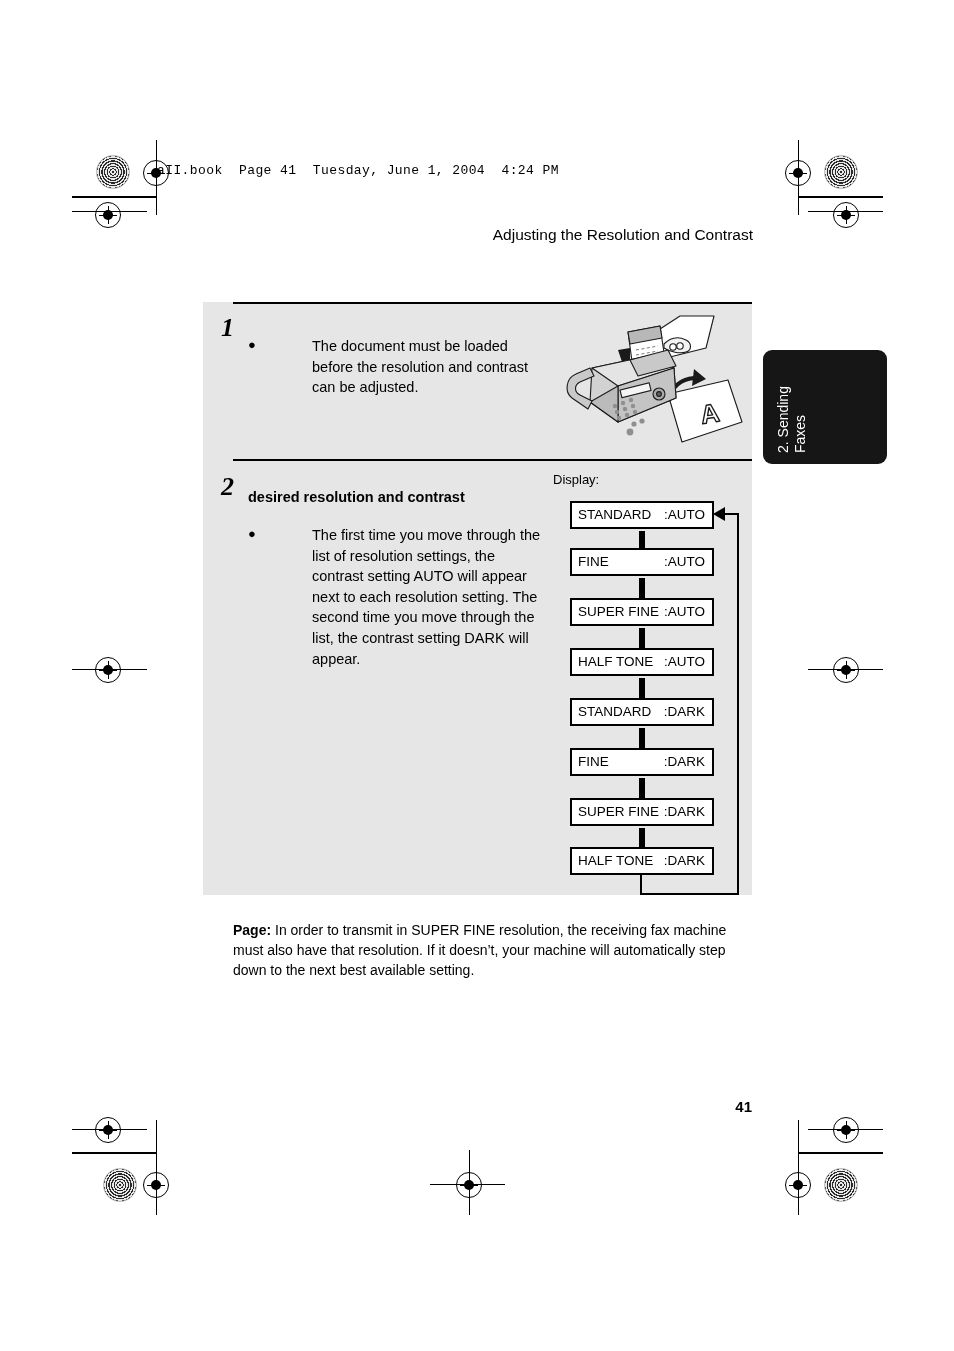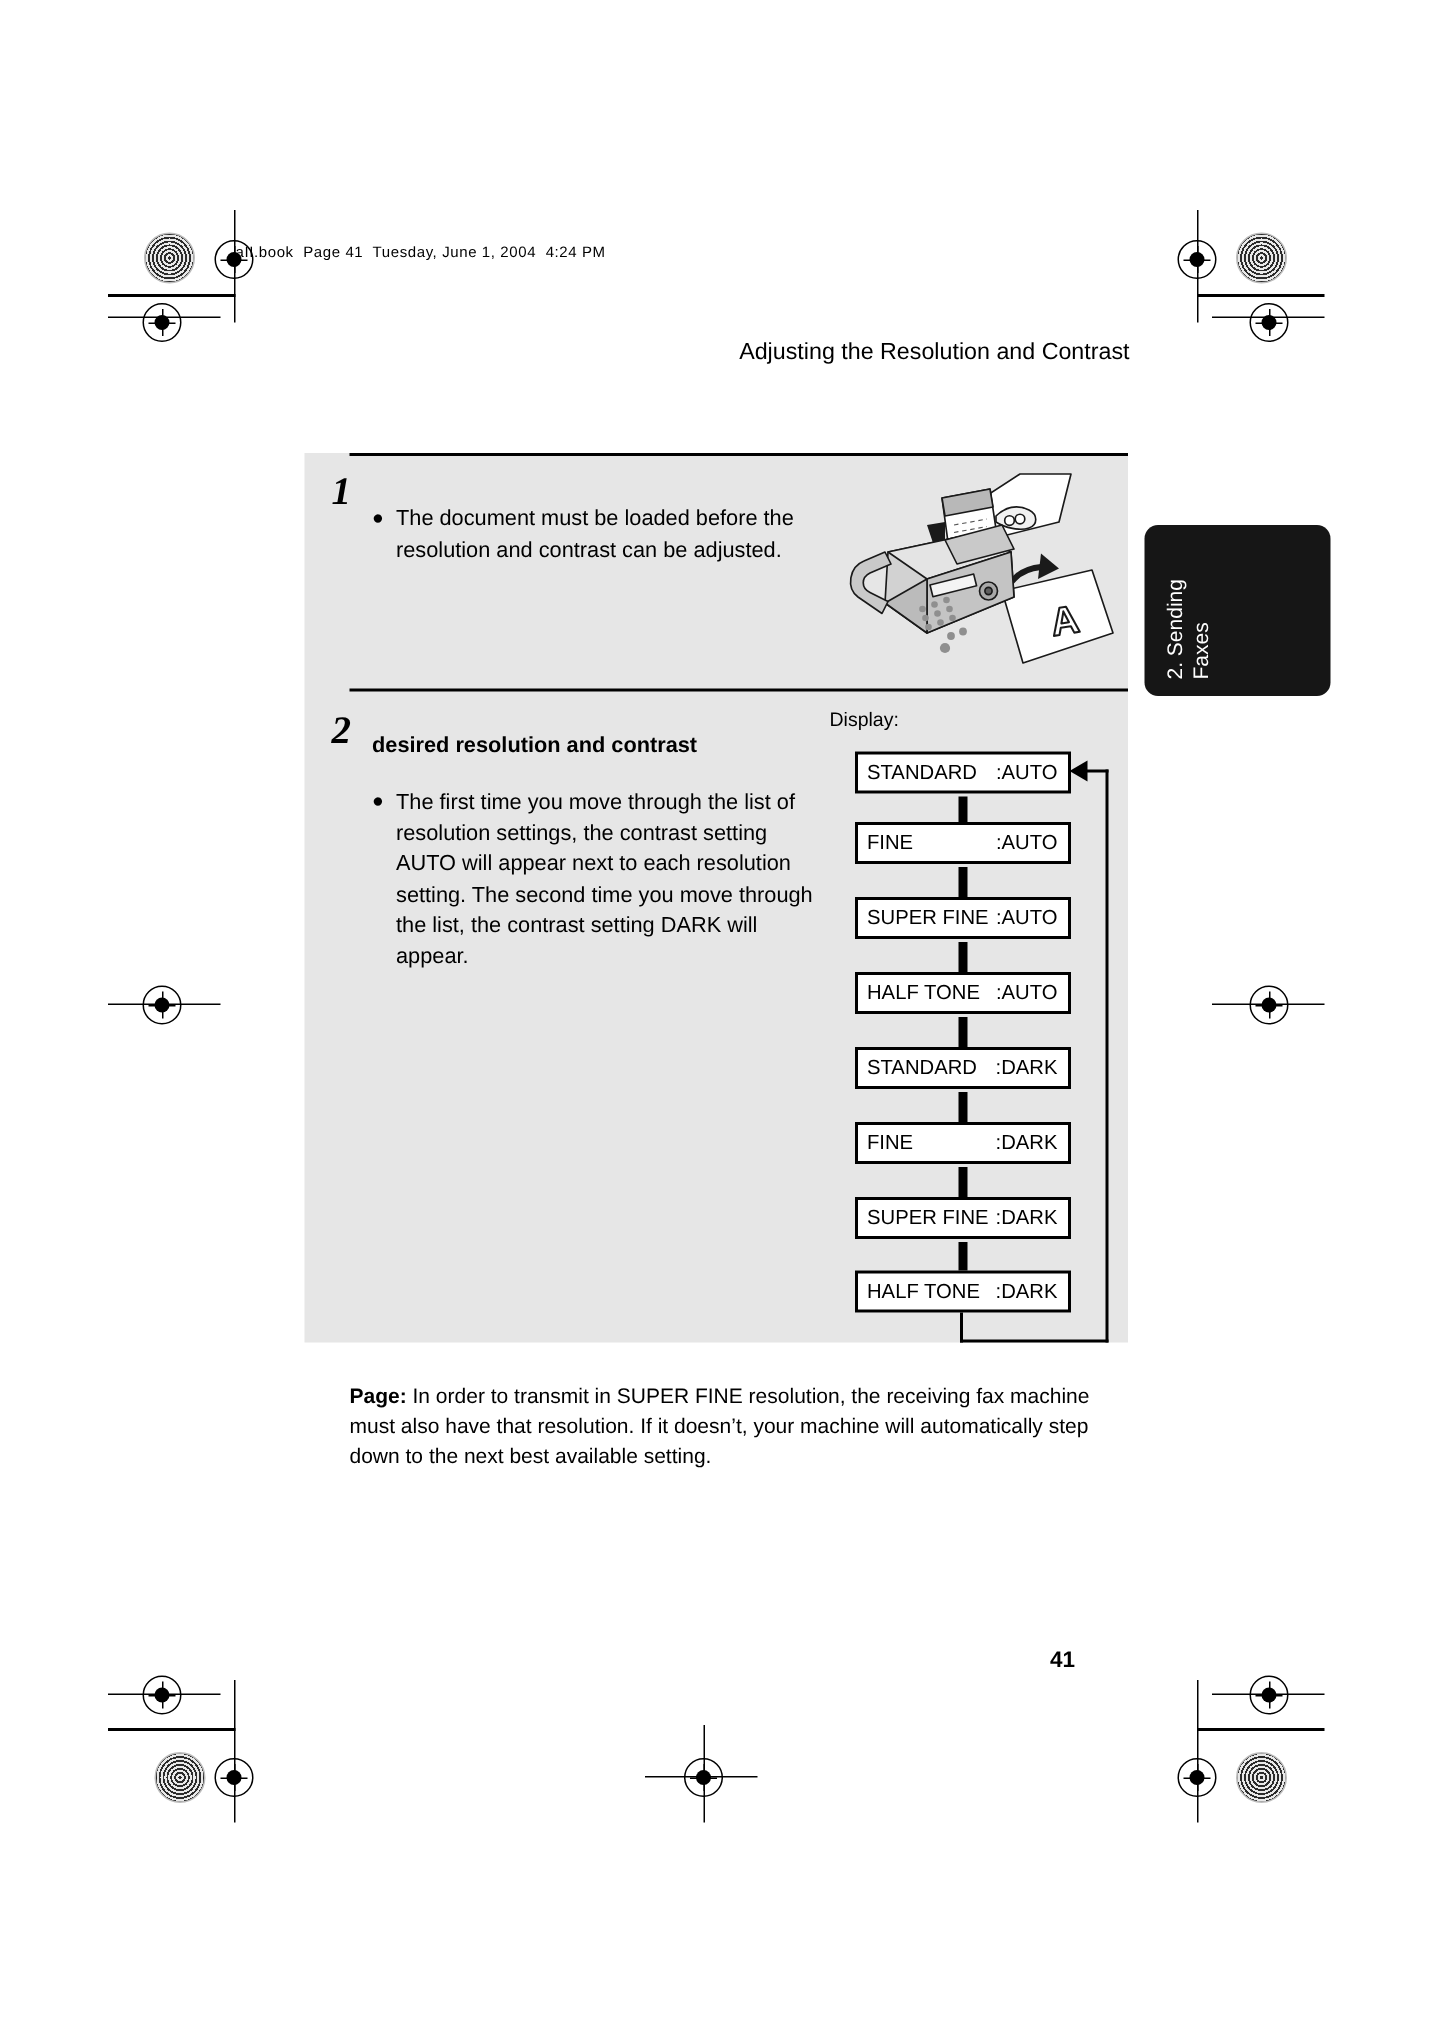--- a/index.html
+++ b/index.html
@@ -50,22 +50,22 @@
     border: 1px solid #bdbdbd;
     box-sizing: border-box;
   }
   .rule-black { position: absolute; background: #000; }
 
   
   .file-header {
     position: absolute;
     left: 157px;
     top: 163px;
-    font-family: Liberation Sans, sans-serif;
-    font-size: 10px;
+    font-family: Liberation Mono, monospace;
+    font-size: 13px;
     letter-spacing: 0.4px;
     white-space: pre;
     color: #000;
   }
 
   
   .running-head {
     position: absolute;
     left: 205px;
     top: 226px;
@@ -112,21 +112,21 @@
     display: flex;
     font-size: 14.5px;
     line-height: 1.42;
   }
   .bullet-dot {
     width: 16px;
     flex: 0 0 16px;
     font-size: 13px;
     line-height: 1.42;
   }
-  .bullet-text { flex: 1; }
+  .bullet-text { flex: 1; margin-left: 48px; }
 
   
   .press-line {
     display: flex;
     align-items: flex-end;
     font-weight: bold;
     font-size: 14.5px;
     white-space: nowrap;
   }
   .key-graphic {
@@ -252,21 +252,21 @@
     padding: 12px 0 0 11px;
     box-sizing: border-box;
   }
 
   
   .folio {
     position: absolute;
     left: 700px;
     top: 1098px;
     width: 52px;
-    text-align: left;
+    text-align: right;
     font-weight: bold;
     font-size: 15px;
   }
 </style>
 </head>
 <body>
 
 <div class="halftone" style="left:96px;  top:155px;"></div>
 <div class="halftone" style="left:824px; top:155px;"></div>
 <div class="halftone" style="left:103px; top:1168px;"></div>

